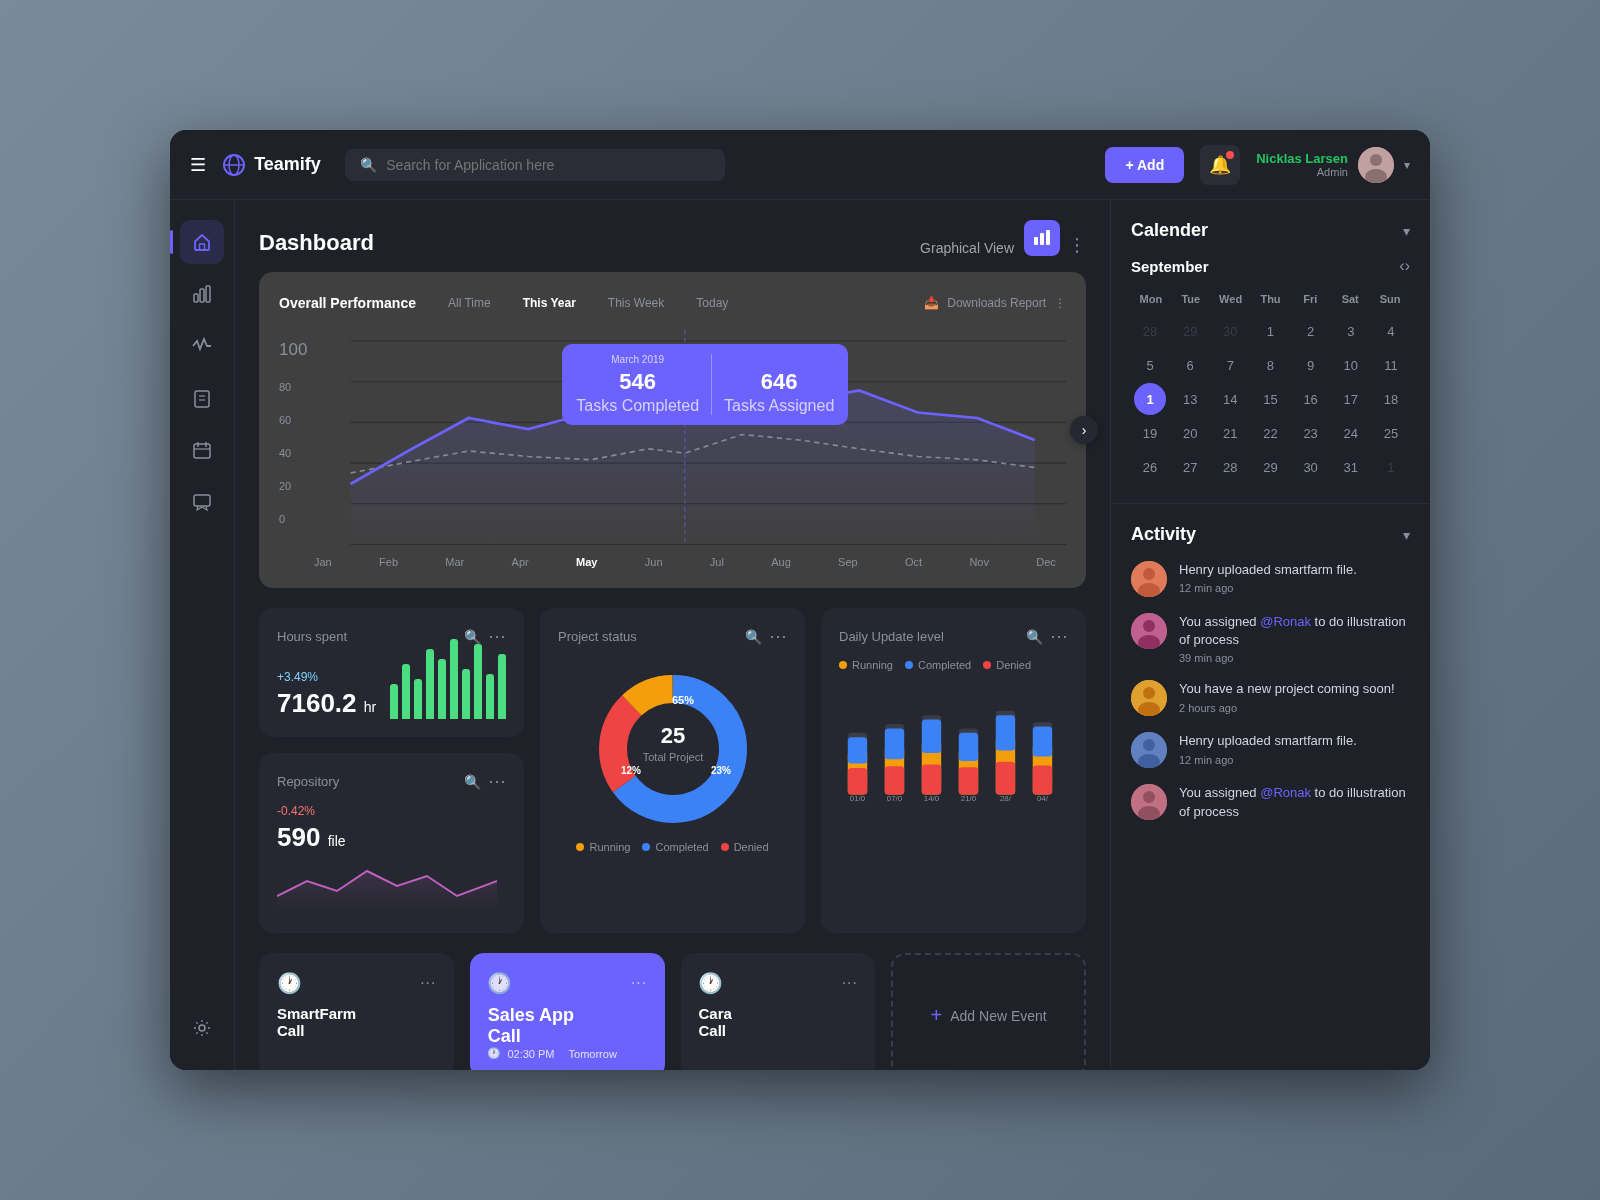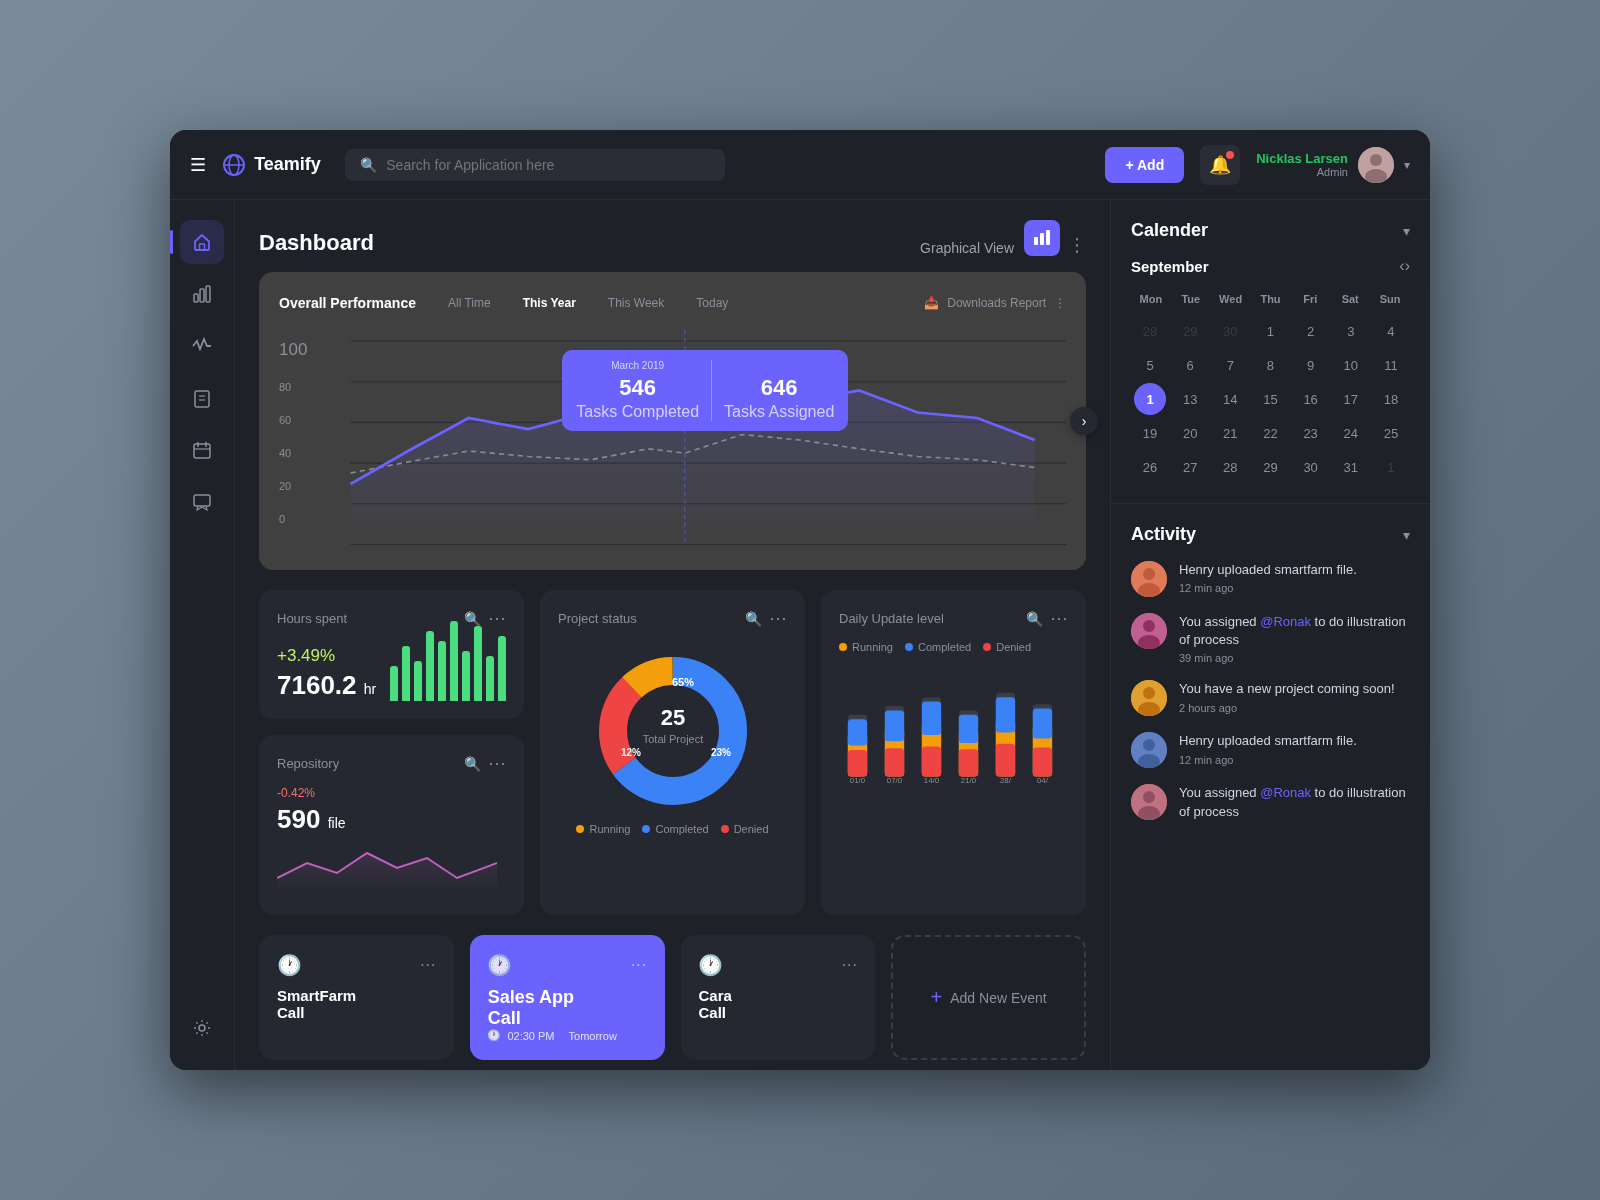--- a/index.html
+++ b/index.html
@@ -278,21 +278,21 @@
     .chart-area {
       position: relative;
       height: 220px;
     }
     .chart-svg {
       width: 100%;
       height: 100%;
     }
     .chart-tooltip {
       position: absolute;
-      top: 20px;
+      top: 14px;
       left: 38%;
       background: #6c63ff;
       border-radius: 10px;
       padding: 10px 14px;
       display: flex;
       gap: 12px;
     }
     .tooltip-section { text-align: center; }
     .tooltip-month { color: rgba(255,255,255,0.7); font-size: 10px; margin-bottom: 4px; }
     .tooltip-num { color: #fff; font-size: 22px; font-weight: 700; }
@@ -337,21 +337,21 @@
       color: #8a8f9a;
       font-size: 14px;
       cursor: pointer;
       margin-right: 6px;
     }
     .stat-card-more {
       color: #8a8f9a;
       font-size: 18px;
       cursor: pointer;
     }
-    .stat-change-up { color: #bef264; font-size: 17px; margin-bottom: 4px; }
+    .stat-change-up { color: #7dd3fc; font-size: 12px; margin-bottom: 4px; }
     .stat-change-down { color: #f87171; font-size: 12px; margin-bottom: 4px; }
     .stat-value { color: #fff; font-size: 26px; font-weight: 700; }
     .stat-unit { font-size: 14px; font-weight: 400; }
     .stat-bar-chart {
       display: flex;
       align-items: flex-end;
       gap: 4px;
       height: 60px;
       float: right;
       margin-top: -60px;
@@ -789,20 +789,34 @@
                 </div>
                 <div class="tooltip-divider"></div>
                 <div class="tooltip-section">
                   <div class="tooltip-month">&nbsp;</div>
                   <div class="tooltip-num">646</div>
                   <div class="tooltip-label">Tasks Assigned</div>
                 </div>
               </div>
             </div>
 
+            <div class="chart-x-labels" style="padding-left:35px;margin-top:6px;">
+              <span class="chart-x-label">Jan</span>
+              <span class="chart-x-label">Feb</span>
+              <span class="chart-x-label">Mar</span>
+              <span class="chart-x-label">Apr</span>
+              <span class="chart-x-label active">May</span>
+              <span class="chart-x-label">Jun</span>
+              <span class="chart-x-label">Jul</span>
+              <span class="chart-x-label">Aug</span>
+              <span class="chart-x-label">Sep</span>
+              <span class="chart-x-label">Oct</span>
+              <span class="chart-x-label">Nov</span>
+              <span class="chart-x-label">Dec</span>
+            </div>
           </div>
 
           <div class="edge-arrow" style="position:absolute;right:-12px;top:50%;transform:translateY(-50%);">›</div>
         </div>
 
         <div class="stat-cards-row">
 
           <div style="display:flex;flex-direction:column;gap:16px;">
             <div class="stat-card">
               <div class="stat-card-header">

